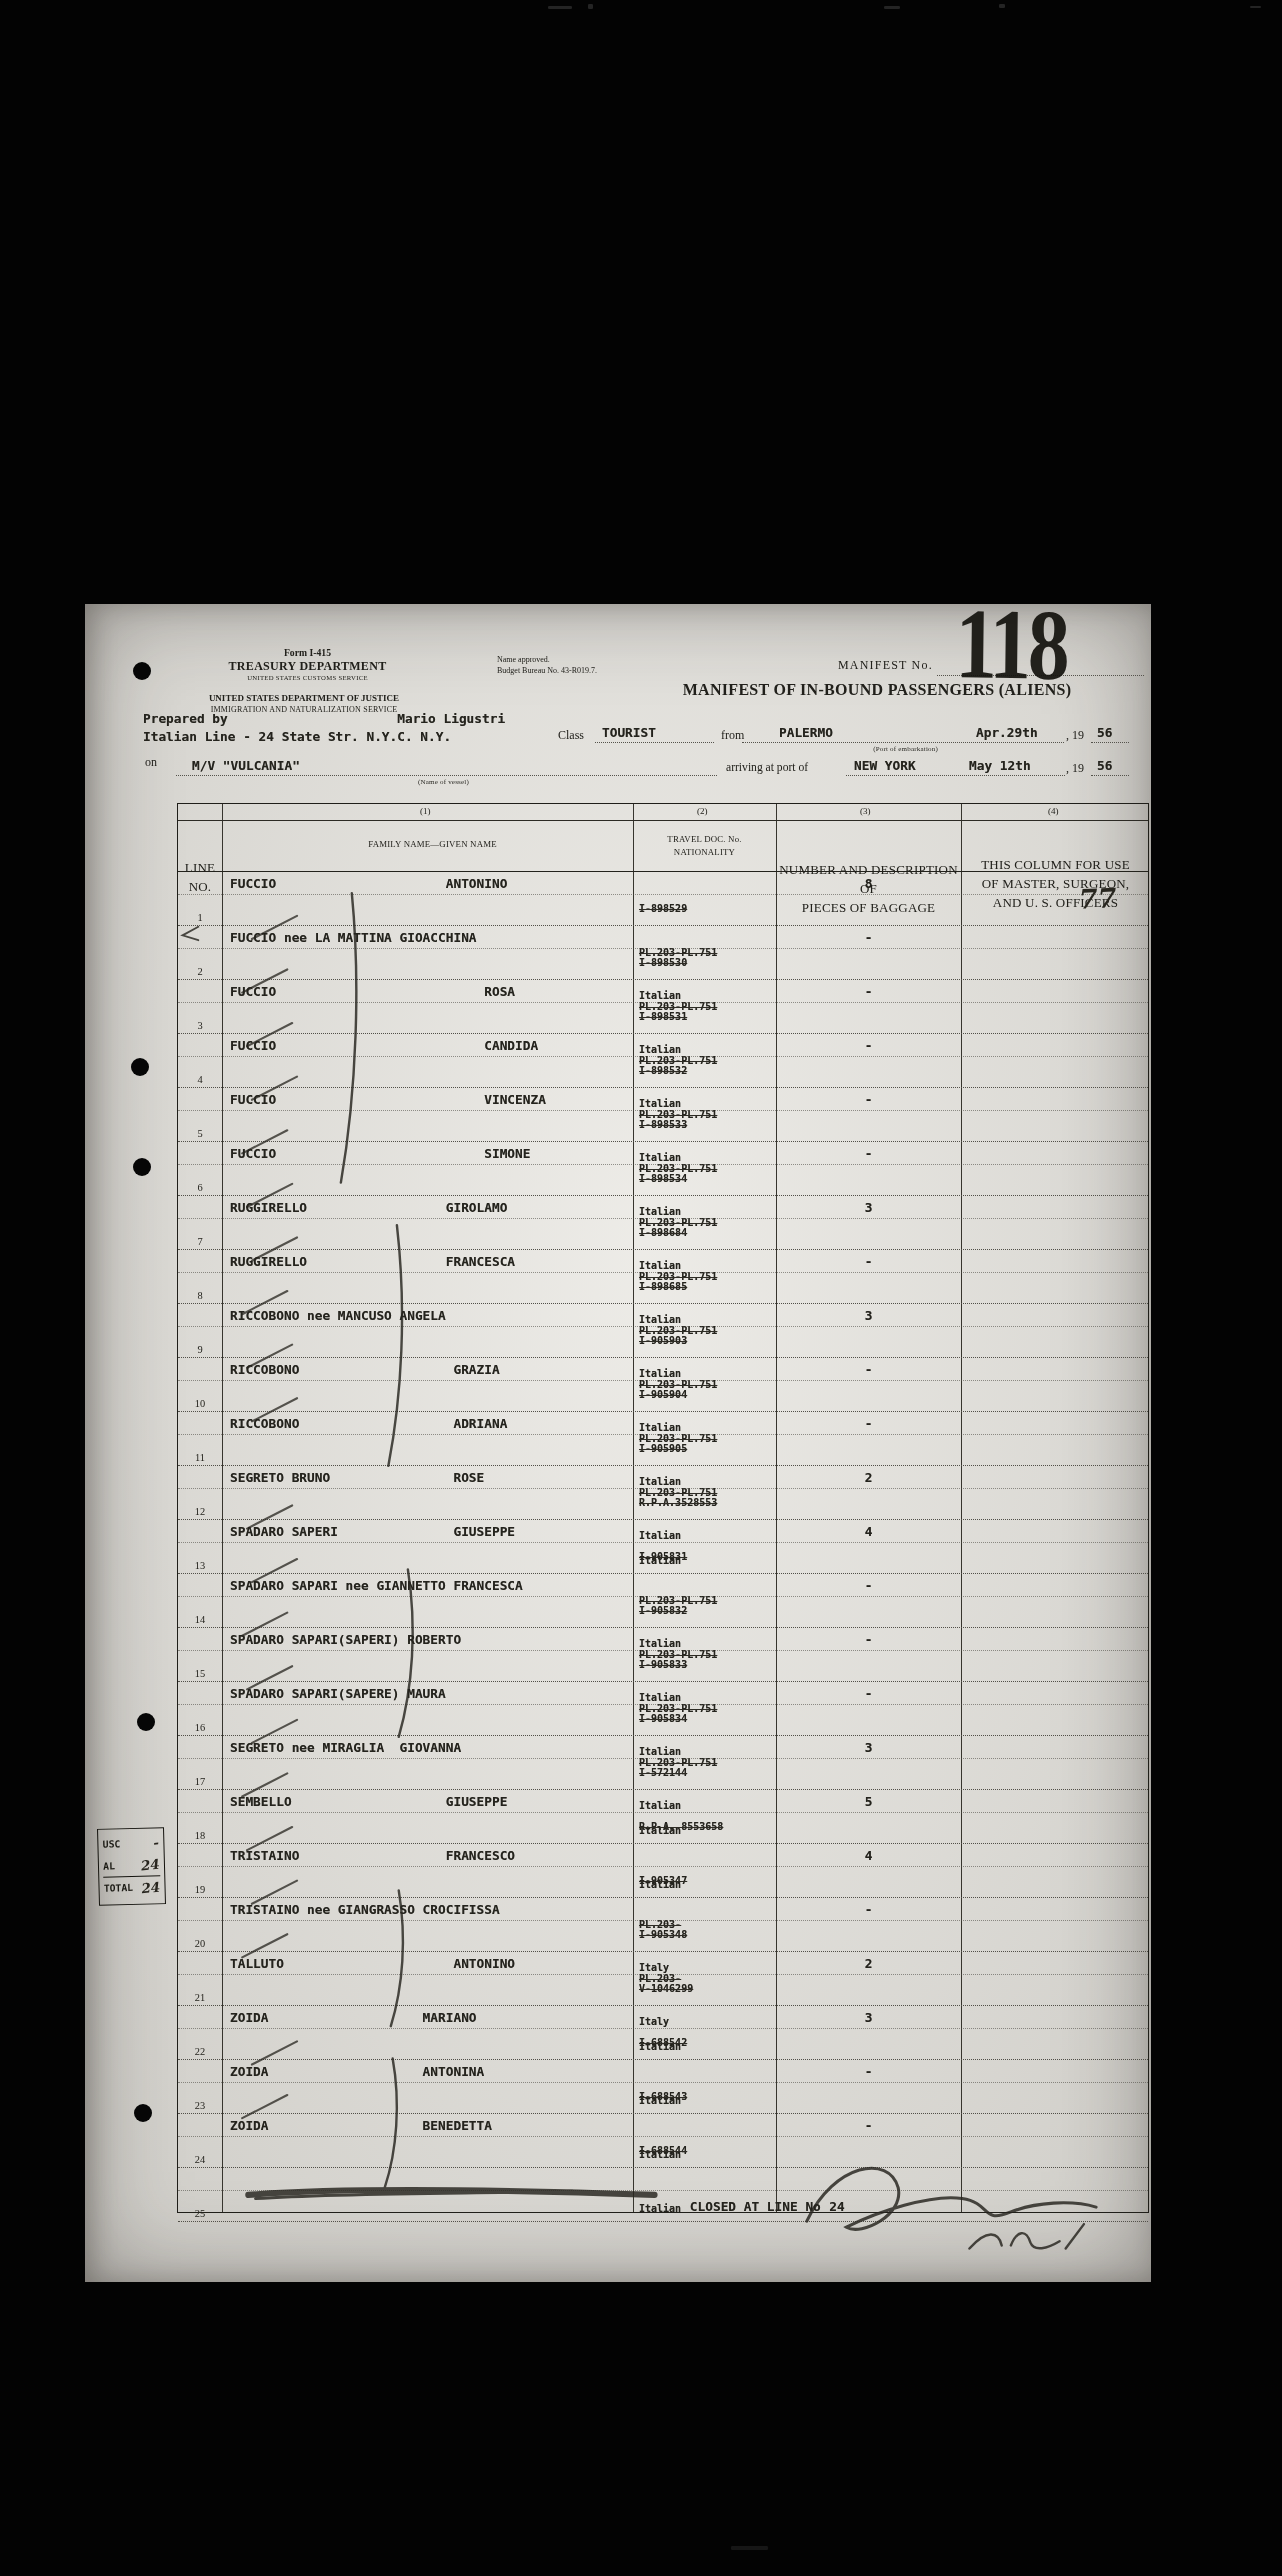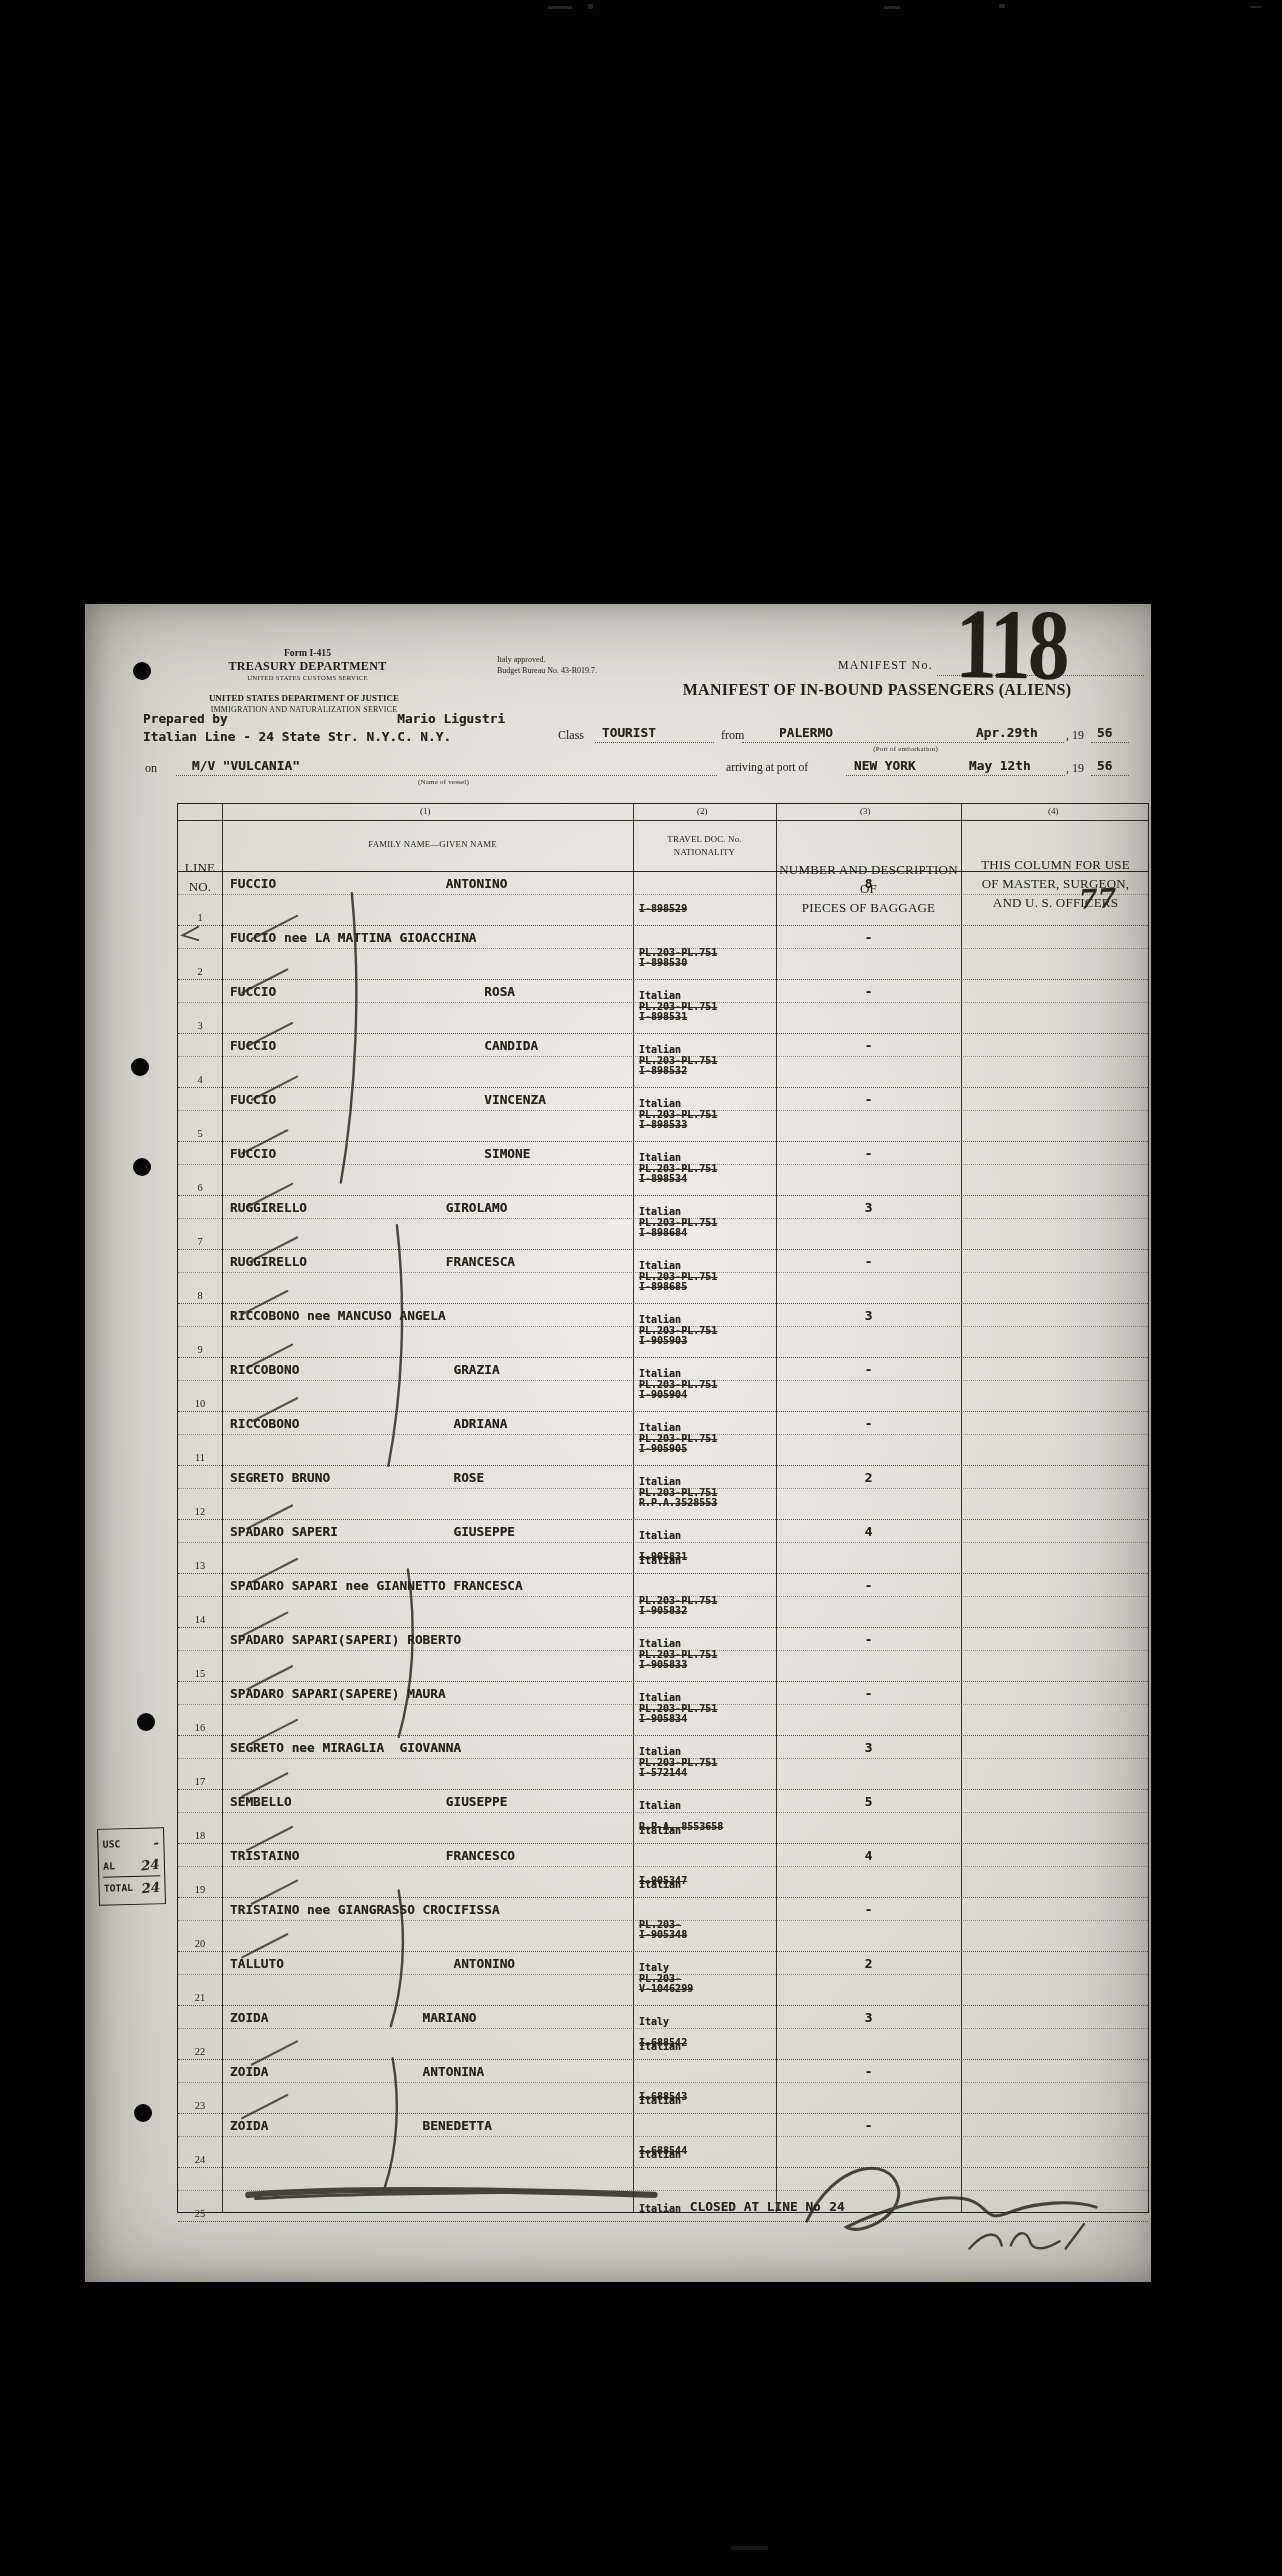--- a/index.html
+++ b/index.html
@@ -101,21 +101,21 @@
   <div class="hole" style="left:52px;top:1109px;"></div>
   <div class="hole" style="left:49px;top:1500px;"></div>
 
   <div class="treasury printed">
     <div class="l1">Form I-415</div>
     <div class="l2">TREASURY DEPARTMENT</div>
     <div class="l3">UNITED STATES CUSTOMS SERVICE</div>
   </div>
 
   <div class="approved printed">
-    <div>Italy approved.</div>
+    <div>Name approved.</div>
     <div>Budget Bureau No. 43-R019.7.</div>
   </div>
 
   <div class="manifest-label printed">MANIFEST No.</div>
   <div class="rule" style="left:852px;top:71px;width:207px;"></div>
   <div class="manifest-no">118</div>
 
   <div class="main-title printed">MANIFEST OF IN-BOUND PASSENGERS (ALIENS)</div>
 
   <div class="doj printed">
@@ -131,21 +131,21 @@
   <div class="rule" style="left:510px;top:138px;width:119px;"></div>
   <div class="lbl printed" style="left:636px;top:124px;">from</div>
   <div class="typed" style="position:absolute;left:694px;top:121px;">PALERMO</div>
   <div class="rule" style="left:657px;top:138px;width:322px;"></div>
   <div class="typed" style="position:absolute;left:891px;top:121px;">Apr.29th</div>
   <div class="lbl printed" style="left:981px;top:124px;">, 19</div>
   <div class="typed" style="position:absolute;left:1012px;top:121px;">56</div>
   <div class="rule" style="left:1006px;top:138px;width:38px;"></div>
   <div class="cap printed" style="left:670px;top:141px;width:183px;">(Port of embarkation)</div>
 
-  <div class="lbl printed" style="left:60px;top:157px;">on</div>
+  <div class="lbl printed" style="left:60px;top:151px;">on</div>
   <div class="typed" style="position:absolute;left:107px;top:154px;">M/V "VULCANIA"</div>
   <div class="rule" style="left:91px;top:171px;width:541px;"></div>
   <div class="lbl printed" style="left:641px;top:157px;font-size:11.6px;">arriving at port of</div>
   <div class="typed" style="position:absolute;left:769px;top:154px;">NEW YORK</div>
   <div class="rule" style="left:761px;top:171px;width:219px;"></div>
   <div class="typed" style="position:absolute;left:884px;top:154px;">May 12th</div>
   <div class="lbl printed" style="left:981px;top:157px;">, 19</div>
   <div class="typed" style="position:absolute;left:1012px;top:154px;">56</div>
   <div class="rule" style="left:1006px;top:171px;width:38px;"></div>
   <div class="cap printed" style="left:201px;top:174px;width:183px;">(Name of vessel)</div>

